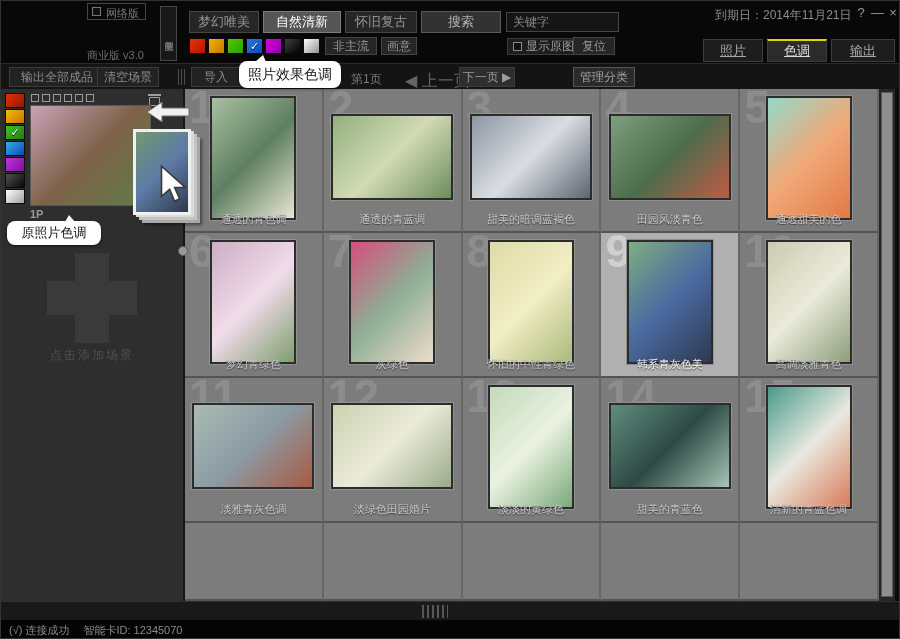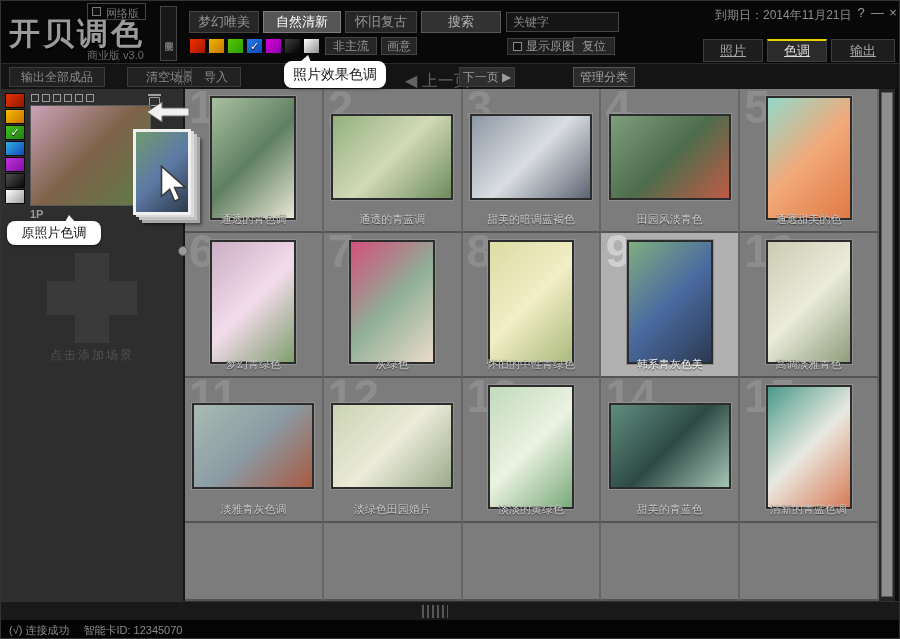--- a/index.html
+++ b/index.html
@@ -43,25 +43,25 @@
   .w-help{left:854px}.w-min{left:870px}.w-close{left:886px}
 
   .tab{position:absolute;top:38px;height:23px;width:60px;display:flex;align-items:center;justify-content:center;background:#1d1d1d;border:1px solid #3d3d3d;color:#a8a8a8;font-size:13px;text-decoration:underline;}
   .tab-0{left:702px}.tab-1{left:766px}.tab-2{left:830px;width:64px}
   .tab.active{border-top:2px solid #e6d400;background:#2b2b2b;color:#ddd;}
 
   
   .toolbar2{position:absolute;left:0;top:62px;width:900px;height:26px;background:#141414;border-top:1px solid #2a2a2a;}
   .t-btn{position:absolute;top:3px;height:20px;display:flex;align-items:center;justify-content:center;background:#222;border:1px solid #3c3c3c;color:#8c8c8c;font-size:12px;}
   .t-output{left:8px;width:96px}
-  .t-clear{left:126px;width:86px}
+  .t-clear{left:96px;width:62px}
   .grip{position:absolute;left:177px;top:5px;width:9px;height:16px;background:repeating-linear-gradient(90deg,#4d4d4d 0 1px,transparent 1px 3px);}
   .t-import{left:190px;width:50px}
   .tooltip{position:absolute;background:#fff;color:#151515;border-radius:8px;display:flex;align-items:center;justify-content:center;font-size:14px;z-index:9;box-shadow:0 1px 3px rgba(0,0,0,.55);}
-  .tt-import{left:238px;top:-3px;width:102px;height:27px;margin-left:45px;}
+  .tt-import{left:238px;top:-3px;width:102px;height:27px;}
   .tt-import::before{content:"";position:absolute;top:-6px;left:16px;border-left:8px solid transparent;border-right:3px solid transparent;border-bottom:7px solid #fff;}
   .page-ind{position:absolute;left:350px;top:7px;color:#7a7a7a;font-size:12px;}
   .t-prev{position:absolute;left:404px;top:7px;color:#646464;font-size:16px;}
   .t-next{left:458px;width:56px;background:#2e2e2e;color:#9c9c9c;}
   .t-manage{left:540px;width:62px;background:#2b2b2b;border-color:#565656;color:#a2a2a2;margin-left:32px;}
 
   
   .scene-panel{position:absolute;left:0;top:88px;width:182px;height:512px;background:#2e2e2e;}
   .swatch-strip{position:absolute;left:4px;top:4px;display:flex;flex-direction:column;gap:1px;}
   .swatch-strip .swatch{width:20px;height:15px;}
@@ -101,21 +101,20 @@
   .bottom-strip{position:absolute;left:0;top:600px;width:900px;height:19px;background:#191919;border-top:1px solid #2f2f2f;}
   .bottom-grip{position:absolute;left:421px;top:3px;width:26px;height:13px;background:repeating-linear-gradient(90deg,#575757 0 2px,transparent 2px 5px);}
   .statusbar{position:absolute;left:0;top:619px;width:900px;height:20px;background:#040404;color:#8a8a8a;font-size:11px;display:flex;align-items:center;gap:14px;padding-left:8px;}
 </style>
 </head>
 <body>
 
 <div class="window">
 
   <div class="titlebar">
-    <div class="logo-title">开贝调色</div>
     <div class="network-box">
       <span class="cbx"></span>
       <span>网络版</span>
     </div>
     <div class="logo-edition">商业版 v3.0</div>
     <div class="side-tab">安装空间</div>
 
     <div class="btn style-btn b-dream">梦幻唯美</div>
     <div class="btn style-btn b-natural active">自然清新</div>
     <div class="btn style-btn b-retro">怀旧复古</div>

